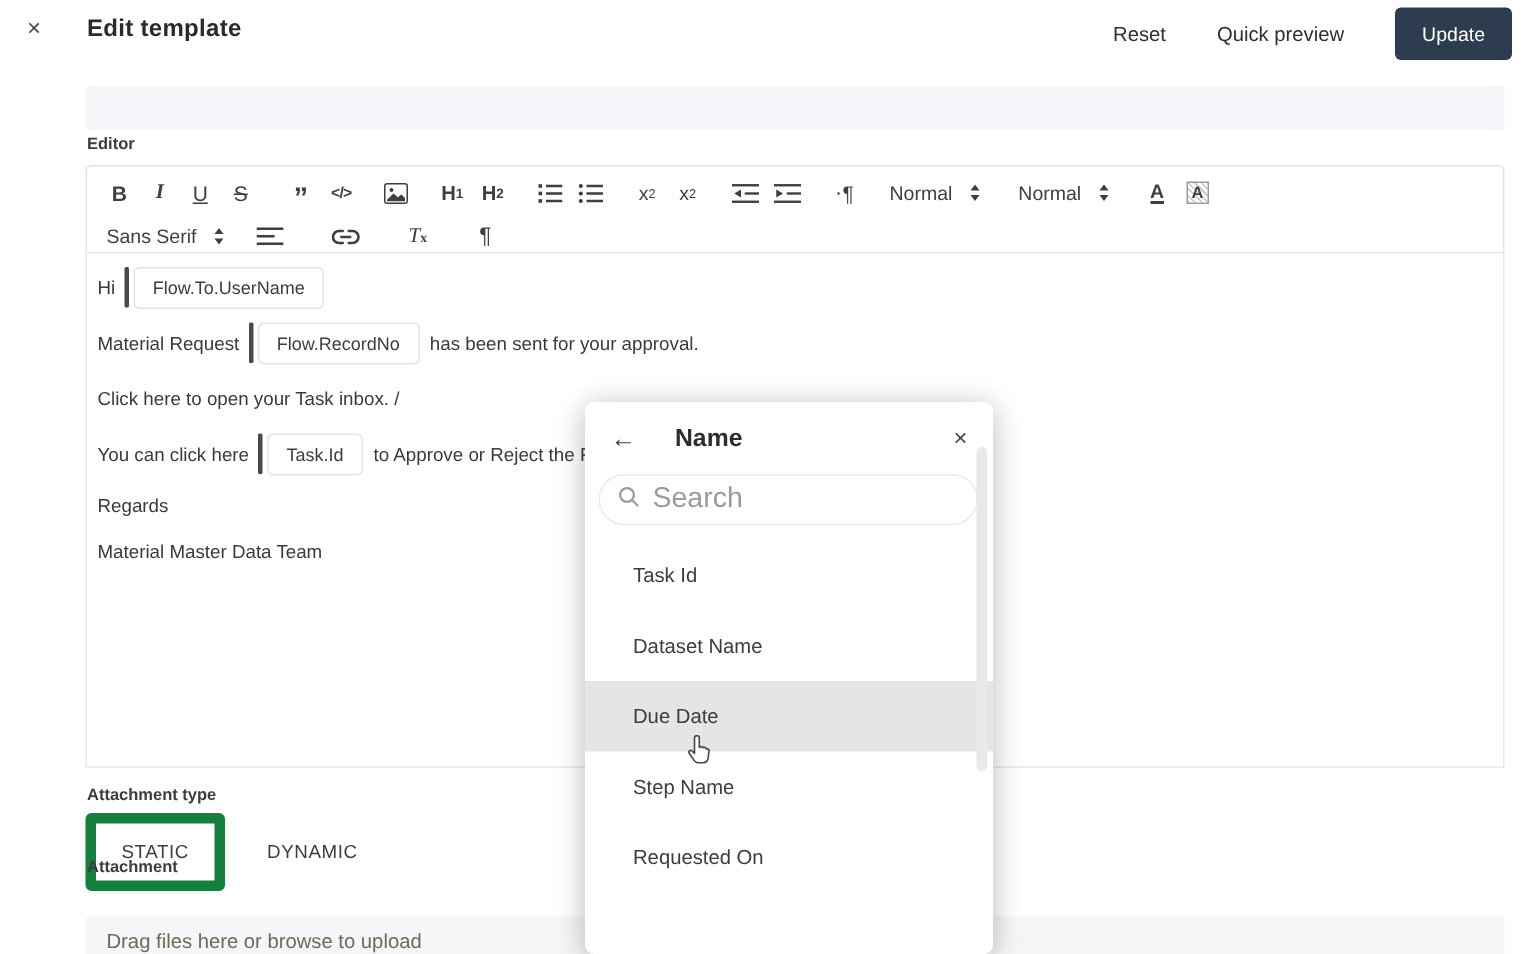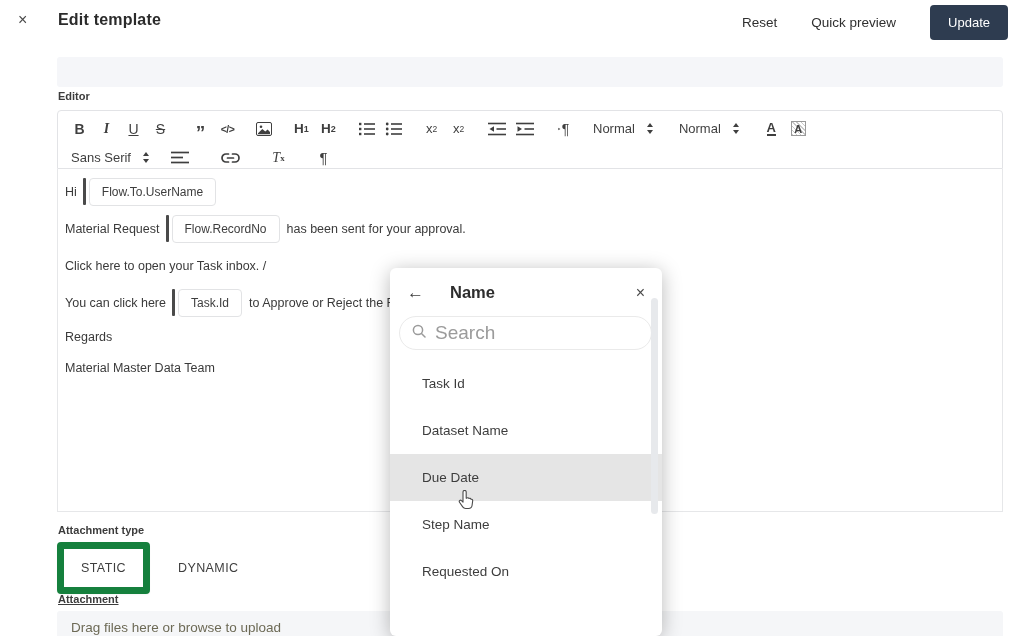--- a/index.html
+++ b/index.html
@@ -263,21 +263,21 @@
     <div class="ed-line plain">
       <span>Material Master Data Team</span>
     </div>
   </div>
 
   <div class="small-label" style="top:524px;">Attachment type</div>
   <div class="tabs">
     <span class="tab active">STATIC</span>
     <span class="tab inactive">DYNAMIC</span>
   </div>
-  <div class="small-label" style="top:593px;text-decoration:underline;">Attachment</div>
+  <div class="small-label" style="top:572px;">Attachment</div>
   <div class="dropzone">
     <span>Drag files here or browse to upload</span>
   </div>
 
   <div class="popup">
     <div class="popup-head">
       <span class="back-arrow">←</span>
       <span class="popup-title">Name</span>
       <span class="popup-close">×</span>
     </div>

